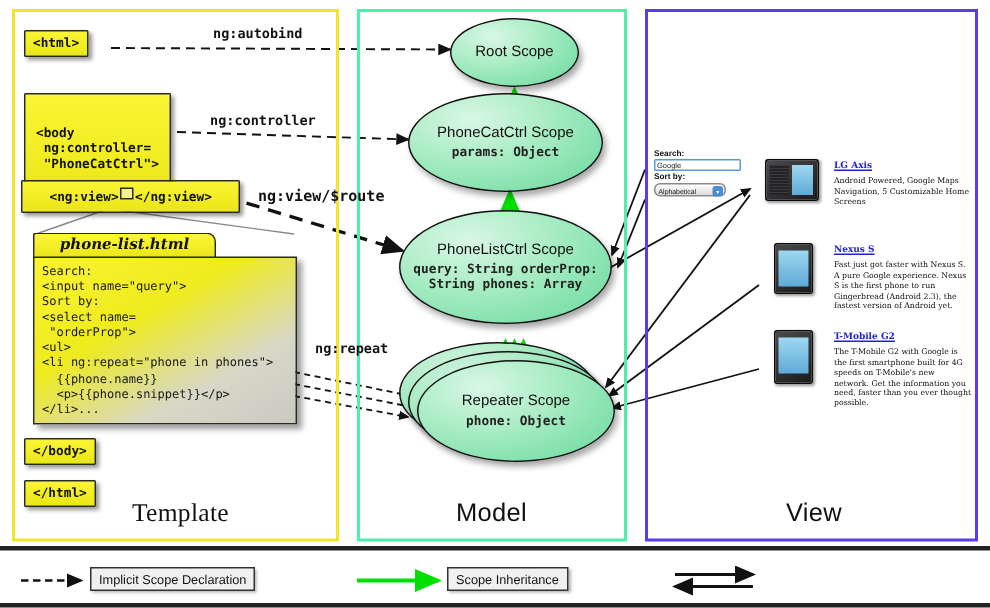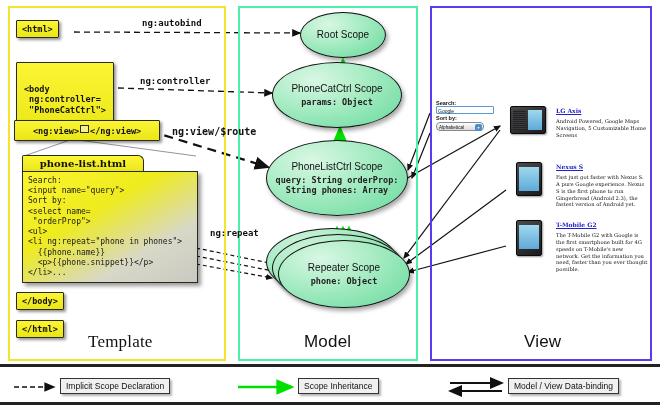--- a/index.html
+++ b/index.html
@@ -33,21 +33,21 @@
   #box-htmlclose{left:16px;top:320px;}
 
   .ngview-sq{display:inline-block;width:7px;height:6px;border:1.3px solid #2b2b1a;
              background:#f7f18a;vertical-align:1px;margin:0 1px;}
 
   
   #tpl-file{position:absolute;left:22px;top:155px;width:176px;height:130px;}
   #tpl-tab{position:absolute;left:0;top:0;width:122px;height:17px;
            background:linear-gradient(#fdf735,#ebe61a);border:1.5px solid #2b2b1a;
            border-bottom:none;box-sizing:border-box;
-           font-family:"DejaVu Serif",serif;font-weight:bold;
+           font-family:"DejaVu Serif",serif;font-style:italic;font-weight:bold;
            font-size:10px;color:#111;text-align:center;line-height:15px;
            border-radius:2px 6px 0 0;}
   #tpl-body{position:absolute;left:0;top:16px;width:176px;height:112px;
             background:linear-gradient(150deg,#fbf430 0%,#eeeb1e 38%,#d8d8c8 72%,#c9c9c2 100%);
             border:1.5px solid #2b2b1a;box-sizing:border-box;padding:4px 5px;
             font-family:"DejaVu Sans Mono",monospace;font-size:8px;color:#181818;
             line-height:1.28;white-space:pre;
             box-shadow:3px 3px 4px rgba(0,0,0,.40);}
 
   
@@ -263,15 +263,14 @@
   <div class="ph" style="left:516px;top:220px;width:24px;height:34px;">
     <div class="scr" style="left:2px;top:4px;width:20px;height:24px;"></div>
   </div>
   <div class="pname" style="left:556px;top:221px;">T-Mobile G2</div>
   <div class="pdesc" style="left:556px;top:232px;">The T-Mobile G2 with Google is the first smartphone built for 4G speeds on T-Mobile's new network. Get the information you need, faster than you ever thought possible.</div>
 
   <div class="divider"></div>
   <div class="divider2"></div>
   <div class="lgbox" id="lg1">Implicit Scope Declaration</div>
   <div class="lgbox" id="lg2">Scope Inheritance</div>
-  <div class="lgbox" id="lg3">Model / View Data-binding</div>
 
 </div>
 
 </body></html>

